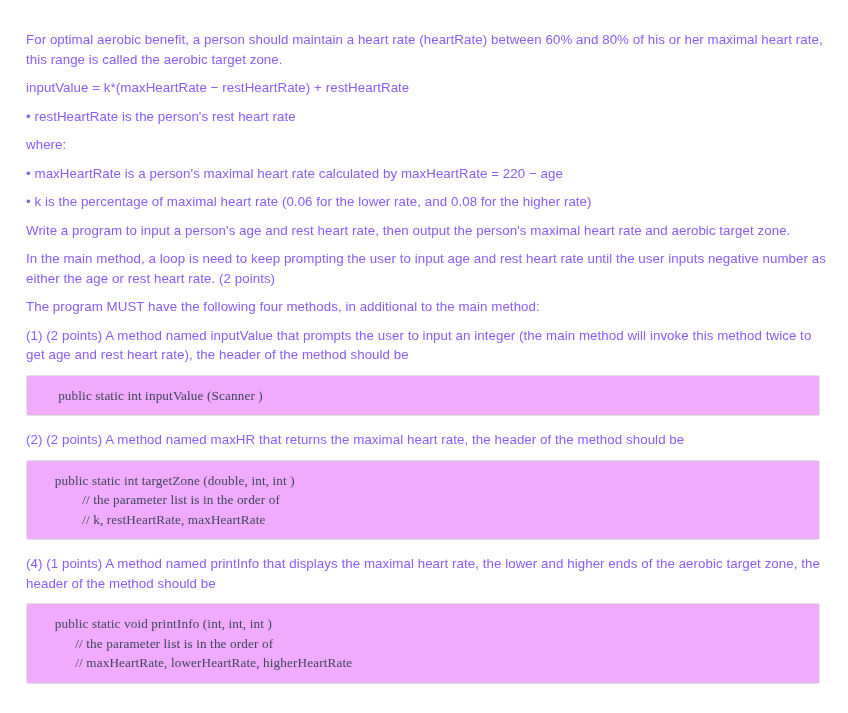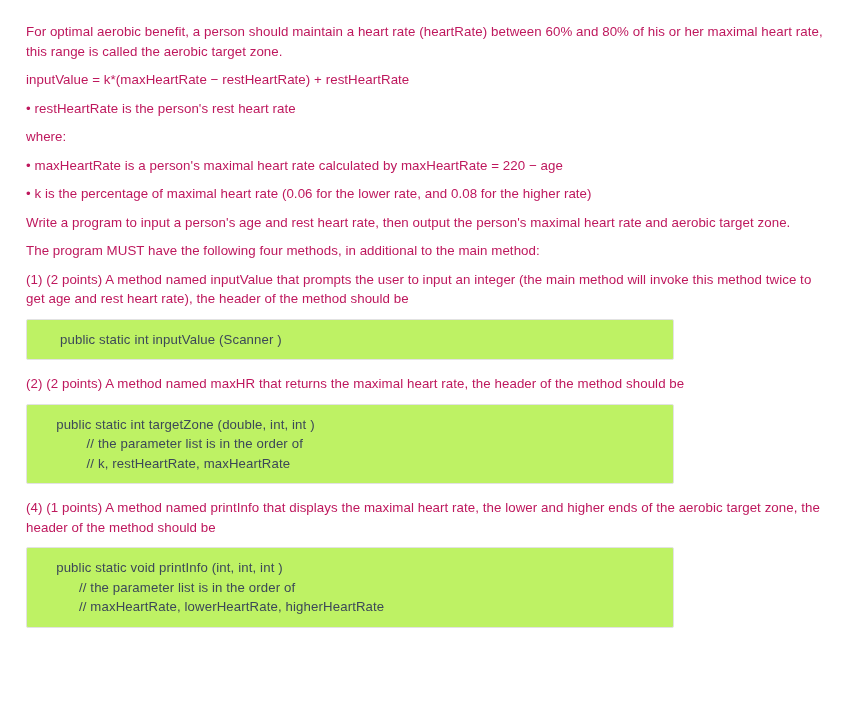--- a/index.html
+++ b/index.html
@@ -15,56 +15,57 @@
     -webkit-font-smoothing: antialiased;
   }
   .page {
     width: 848px;
     min-height: 713px;
     box-sizing: border-box;
     padding: 22px 12px 8px 26px;
     background: #ffffff;
   }
   p.para {
-    margin: 0 0 9px 0;
+    margin: 8px 0 9px 0;
     padding: 0;
     font-size: 13.3px;
     line-height: 19.5px;
-    color: #be185d;
+    color: #8b5cf6;
     max-width: 805px;
     letter-spacing: 0.005em;
   }
   pre.codeblock {
     margin: 10px 0 14px 0;
     padding: 10px 12px 10px 14px;
-    background: #bef264;
+    background: #f0abfc;
     border: 1px solid #e2e2e2;
     border-radius: 2px;
-    width: 648px;
+    width: 794px;
     box-sizing: border-box;
-    font-family: Liberation Sans, sans-serif;
+    font-family: Liberation Serif, serif;
     font-size: 13.2px;
     line-height: 19.5px;
     color: #3c4858;
     white-space: pre;
     overflow: hidden;
     letter-spacing: 0.01em;
   }
 </style>
 </head>
 <body>
 
 <div class="page" id="page-root">
     <p class="para">For optimal aerobic benefit, a person should maintain a heart rate (heartRate) between 60% and 80% of his or her maximal heart rate, this range is called the aerobic target zone.</p>
     <p class="para">inputValue = k*(maxHeartRate − restHeartRate) + restHeartRate</p>
     <p class="para">• restHeartRate is the person's rest heart rate</p>
     <p class="para">where:</p>
     <p class="para">• maxHeartRate is a person's maximal heart rate calculated by maxHeartRate = 220 − age</p>
     <p class="para">• k is the percentage of maximal heart rate (0.06 for the lower rate, and 0.08 for the higher rate)</p>
     <p class="para">Write a program to input a person's age and rest heart rate, then output the person's maximal heart rate and aerobic target zone.</p>
+    <p class="para">In the main method, a loop is need to keep prompting the user to input age and rest heart rate until the user inputs negative number as either the age or rest heart rate. (2 points)</p>
     <p class="para">The program MUST have the following four methods, in additional to the main method:</p>
     <p class="para">(1) (2 points) A method named inputValue that prompts the user to input an integer (the main method will invoke this method twice to get age and rest heart rate), the header of the method should be</p>
     <pre class="codeblock">     public static int inputValue (Scanner )</pre>
     <p class="para">(2) (2 points) A method named maxHR that returns the maximal heart rate, the header of the method should be</p>
     <pre class="codeblock">    public static int targetZone (double, int, int )
             // the parameter list is in the order of
             // k, restHeartRate, maxHeartRate</pre>
     <p class="para">(4) (1 points) A method named printInfo that displays the maximal heart rate, the lower and higher ends of the aerobic target zone, the header of the method should be</p>
     <pre class="codeblock">    public static void printInfo (int, int, int )
           // the parameter list is in the order of

